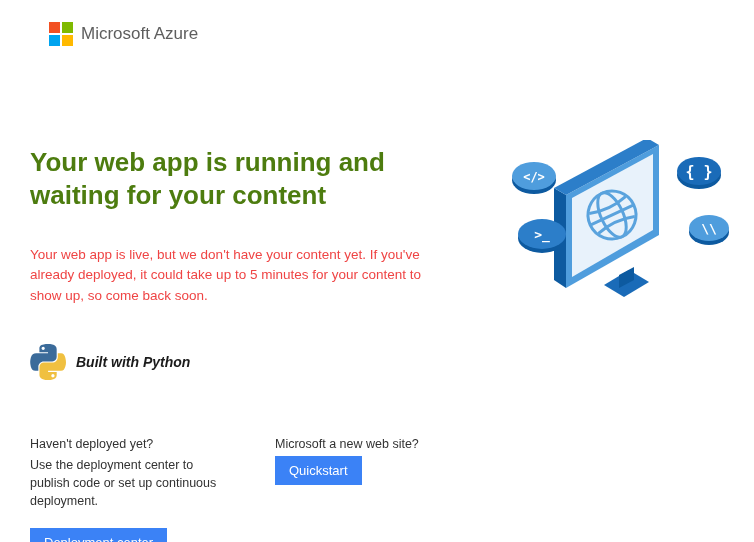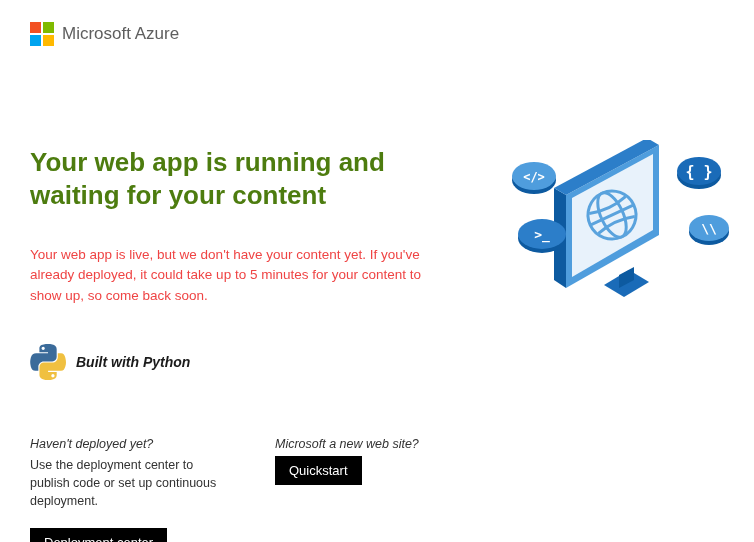--- a/index.html
+++ b/index.html
@@ -10,20 +10,21 @@
       height: 542px;
       padding: 22px 30px;
       position: relative;
       overflow: hidden;
     }
     .header {
       display: flex;
       align-items: center;
       gap: 8px;
       margin-bottom: 100px;
+      margin-left: 19px;
     }
     .ms-logo {
       width: 24px;
       height: 24px;
       display: grid;
       grid-template-columns: 1fr 1fr;
       grid-template-rows: 1fr 1fr;
       gap: 1.5px;
     }
     .ms-logo div { width: 100%; height: 100%; }
@@ -74,31 +75,30 @@
       gap: 55px;
     }
     .col {
       max-width: 190px;
     }
     .col-heading {
       font-size: 12.5px;
       color: #323232;
       line-height: 1.45;
       margin-bottom: 3px;
-      font-style: italic;
     }
     .col-text {
       font-size: 12.5px;
       color: #323232;
       line-height: 1.45;
       margin-bottom: 18px;
     }
     .btn {
       display: inline-block;
-      background: #000000;
+      background: #3b82f6;
       color: #fff;
       border: none;
       padding: 7px 14px;
       font-size: 13px;
       font-family: inherit;
       cursor: pointer;
     }
     .hero-illustration {
       position: absolute;
       top: 140px;

